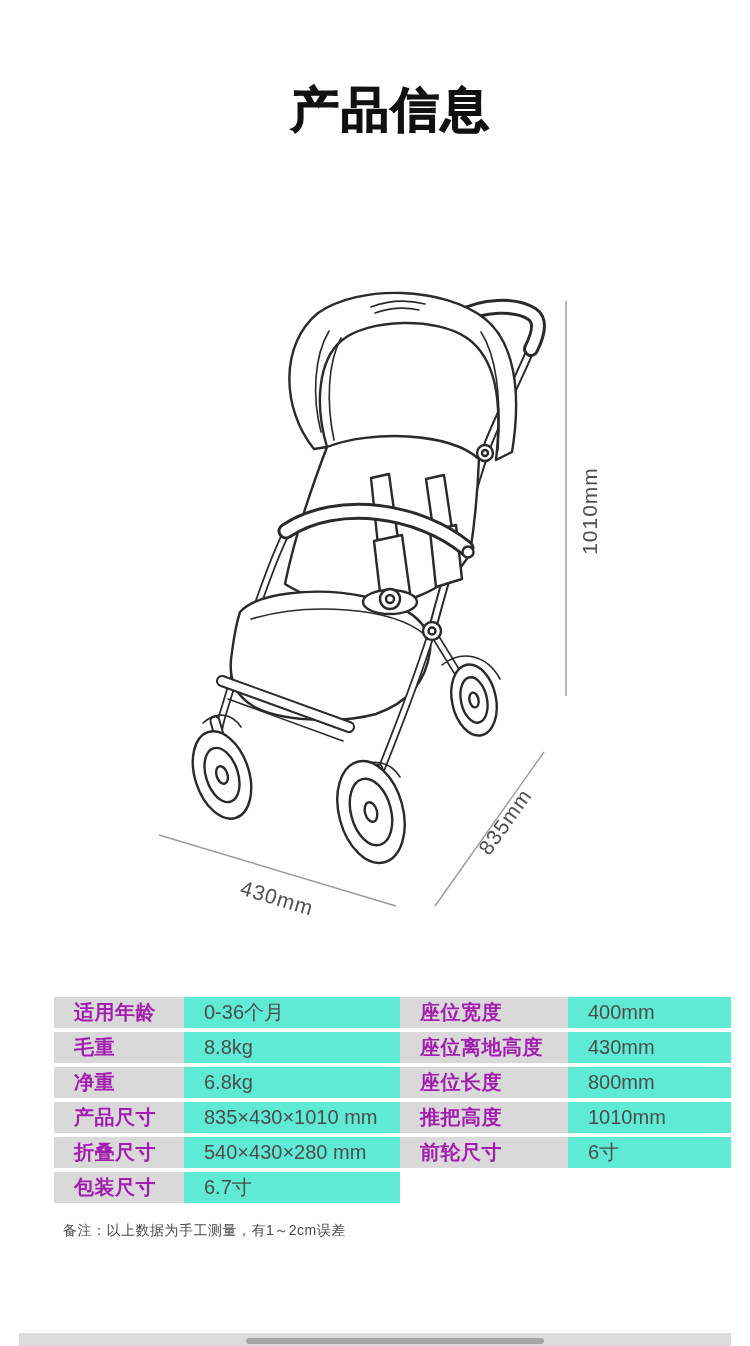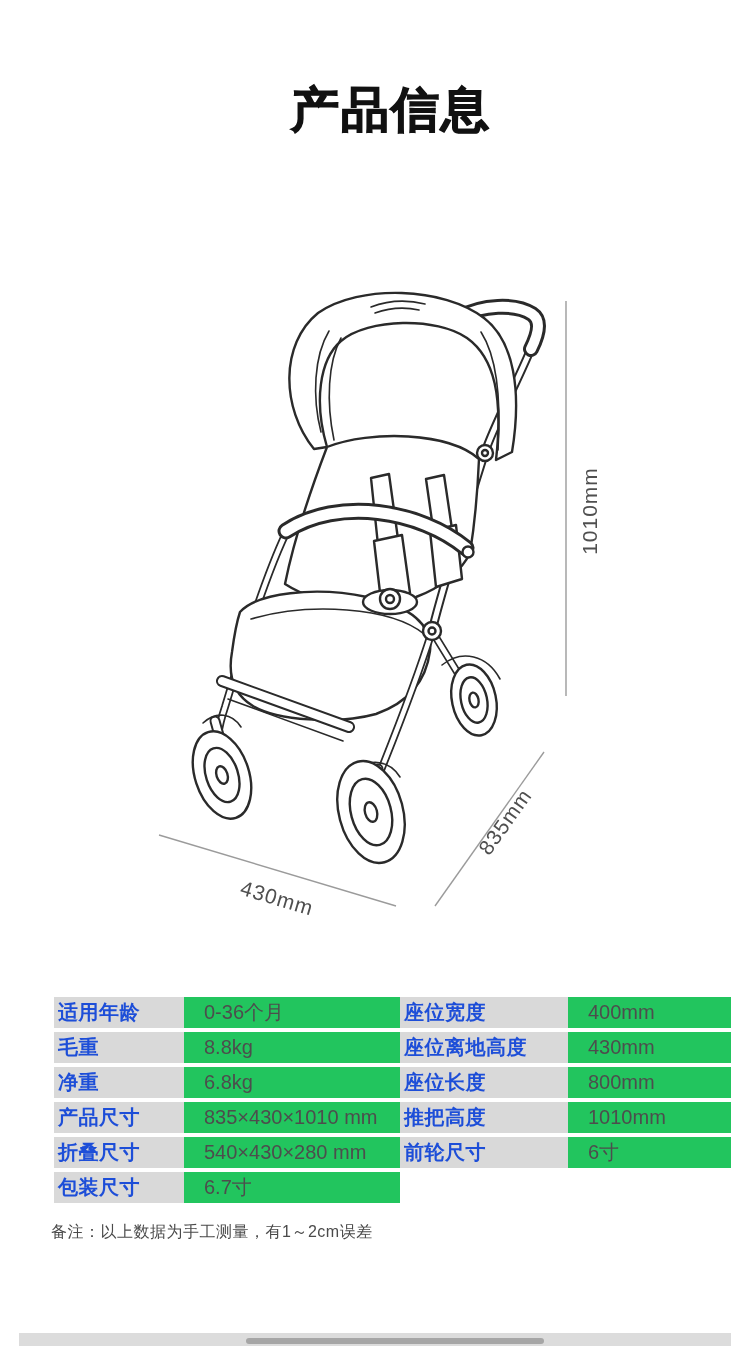--- a/index.html
+++ b/index.html
@@ -31,31 +31,31 @@
   .dim-label {
     font-family:"Liberation Sans","DejaVu Sans",sans-serif;
     font-size:21px; fill:#4f4f4f; letter-spacing:1px; text-anchor:middle;
   }
   .spec-table {
     position:absolute; left:35px; top:997px; width:679px;
     display:grid; grid-template-columns:130px 216px 168px 165px;
     grid-auto-rows:31px; row-gap:4px;
   }
   .cell-label {
-    background:#d9d9d9; color:#1d4ed8; font-weight:bold;
-    font-size:20px; line-height:31px; padding-left:4px; white-space:nowrap;
+    background:#d9d9d9; color:#a21caf; font-weight:bold;
+    font-size:20px; line-height:31px; padding-left:20px; white-space:nowrap;
     letter-spacing:0.5px;
   }
   .cell-value {
-    background:#22c55e; color:#4d4d4d;
+    background:#5eead4; color:#4d4d4d;
     font-size:20px; line-height:31px; padding-left:20px; white-space:nowrap;
   }
   .note {
-    position:absolute; left:32px; top:1222px;
-    font-size:16px; color:#4a4a4a; letter-spacing:0.5px;
+    position:absolute; left:44px; top:1222px;
+    font-size:14px; color:#4a4a4a; letter-spacing:0.5px;
   }
   .scroll-track {
     position:absolute; left:0; top:1333px; width:750px; height:13px;
     background:#dcdcdc;
   }
   .scroll-thumb {
     position:absolute; left:227px; top:5px; width:298px; height:6px;
     border-radius:3px; background:#a6a6a6;
   }
 </style>

